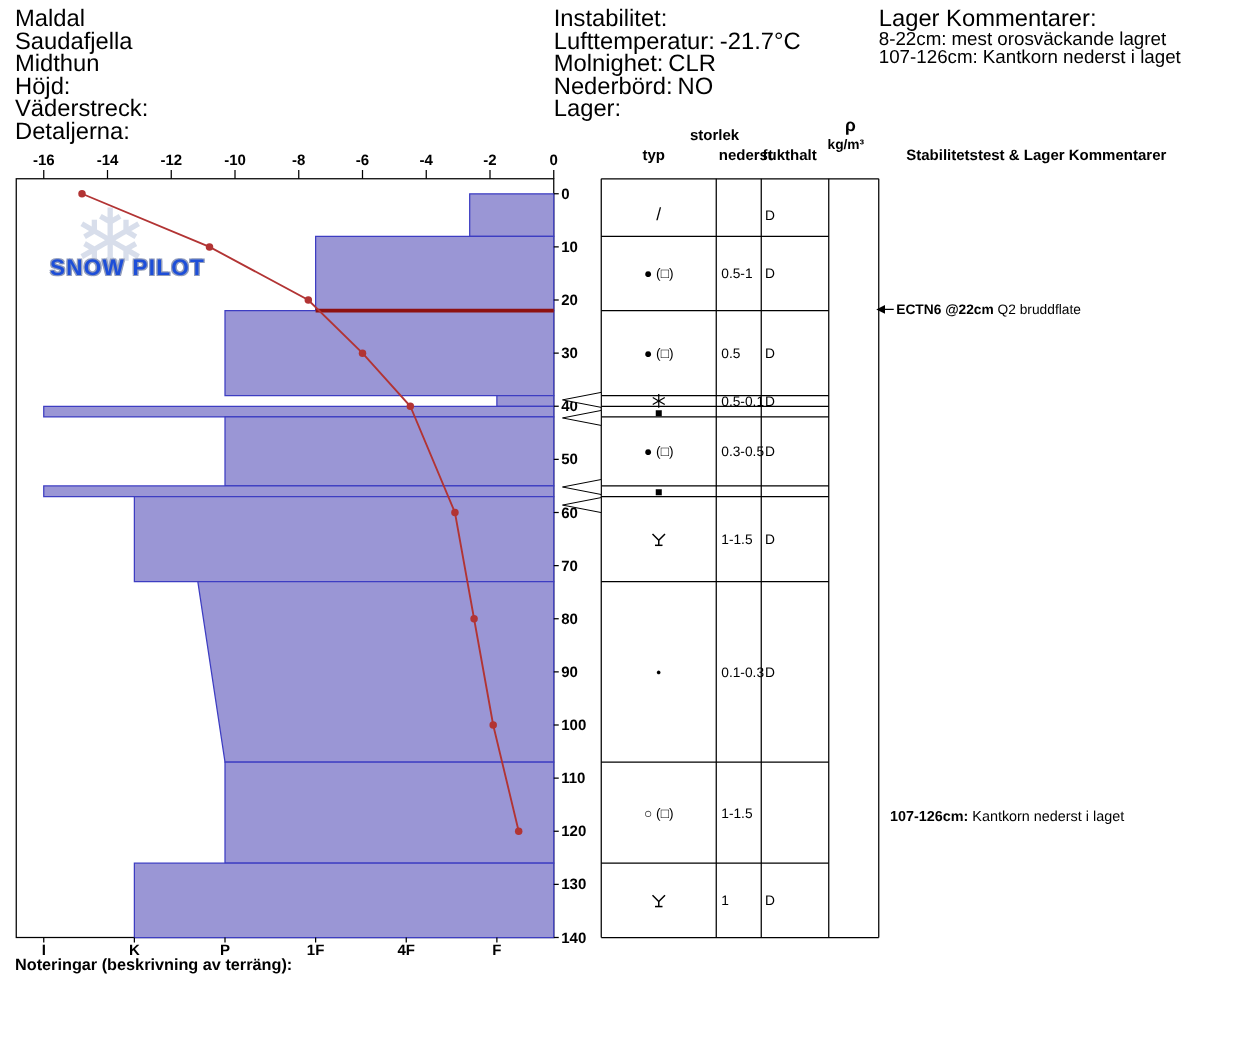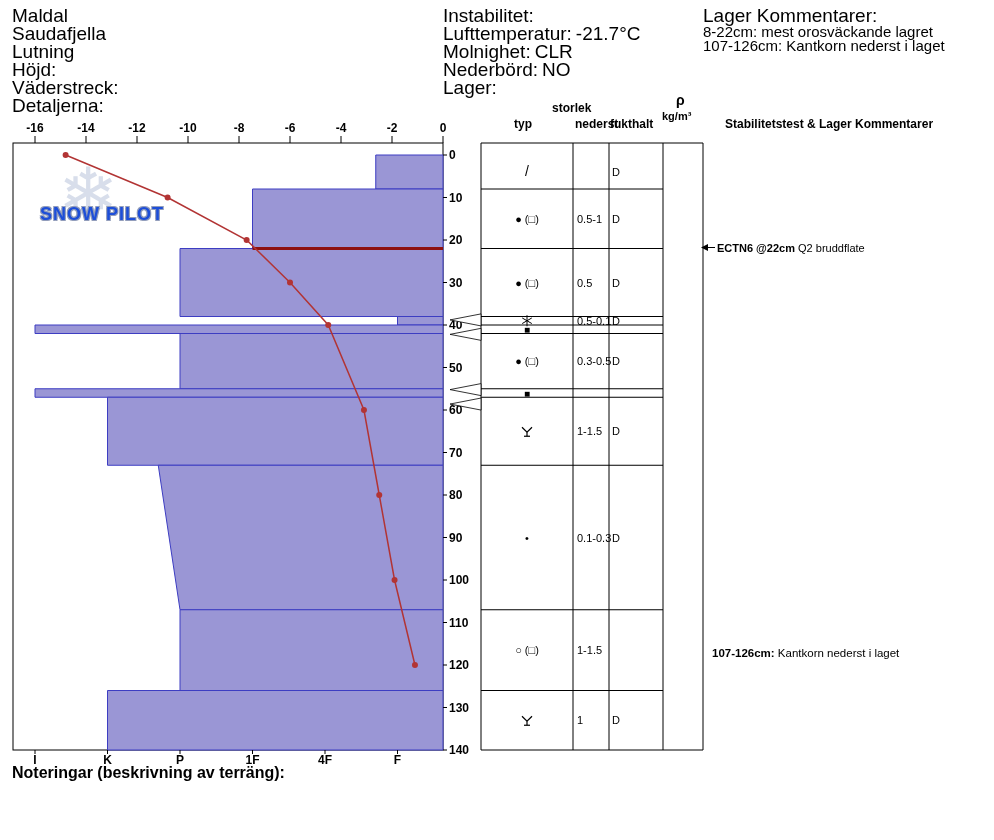--- a/index.html
+++ b/index.html
@@ -11,21 +11,21 @@
   .b{font-weight:normal}
   .val{margin-left:4px}
   .hdr{position:absolute;z-index:3}
   .th{position:absolute;font-weight:bold;font-size:12px;white-space:nowrap;z-index:3}
   #chart-svg{position:absolute;left:0;top:0;z-index:2}
   svg text{font-family:"Liberation Sans",sans-serif}
   .logo{position:absolute;left:38px;top:170px;width:175px;height:75px;z-index:1}
   .flake{position:absolute;left:20px;top:-12px;font-size:72px;line-height:72px;color:#b9c4db;opacity:.55}
   .logo-text{position:absolute;left:2px;top:34px;font-size:18px;font-weight:bold;letter-spacing:1px;color:#1d4ed8;
     text-shadow:-1px -1px 0 #929dbb,1px -1px 0 #929dbb,-1px 1px 0 #929dbb,1px 1px 0 #929dbb;white-space:nowrap}
-  .footer{position:absolute;left:12px;top:764px;font-weight:bold;font-size:16px;white-space:nowrap;z-index:3}
+  .footer{position:absolute;left:12px;top:764px;font-weight:bold;font-size:13px;white-space:nowrap;z-index:3}
 </style>
 </head>
 <body>
 
 <div class="stage">
 
   <div class="logo">
     <span class="flake">❄</span>
     <span class="logo-text">SNOW PILOT</span>
   </div>
@@ -184,21 +184,21 @@
       <polygon points="481,398.05 481,410.05 450,404.05" fill="#fff" stroke="#000" stroke-width="0.8"></polygon>
       <line x1="706" y1="247.5" x2="715" y2="247.5" stroke="#000"></line>
       <polygon points="701,247.5 708,244 708,251" fill="#000"></polygon>
       <text x="717" y="251.5" font-size="11" fill="#000"><tspan font-weight="bold">ECTN6 @22cm</tspan><tspan>  Q2 bruddflate</tspan></text>
       <text x="712" y="656.5" font-size="11.5" fill="#000"><tspan font-weight="bold">107-126cm:</tspan><tspan> Kantkorn nederst i laget</tspan></text>
     </svg>
 
   <div class="hdr" style="left:12px;top:7px">
     <div class="h">Maldal</div>
     <div class="h">Saudafjella</div>
-    <div class="h">Lutning</div>
+    <div class="h">Midthun</div>
     <div class="h b">Höjd:</div>
     <div class="h b">Väderstreck:</div>
     <div class="h b">Detaljerna:</div>
   </div>
 
 
   <div class="hdr" style="left:443px;top:7px">
     <div class="h b">Instabilitet:</div>
     <div class="h"><span class="b">Lufttemperatur:</span><span class="val">-21.7°C</span></div>
     <div class="h"><span class="b">Molnighet:</span><span class="val">CLR</span></div>

